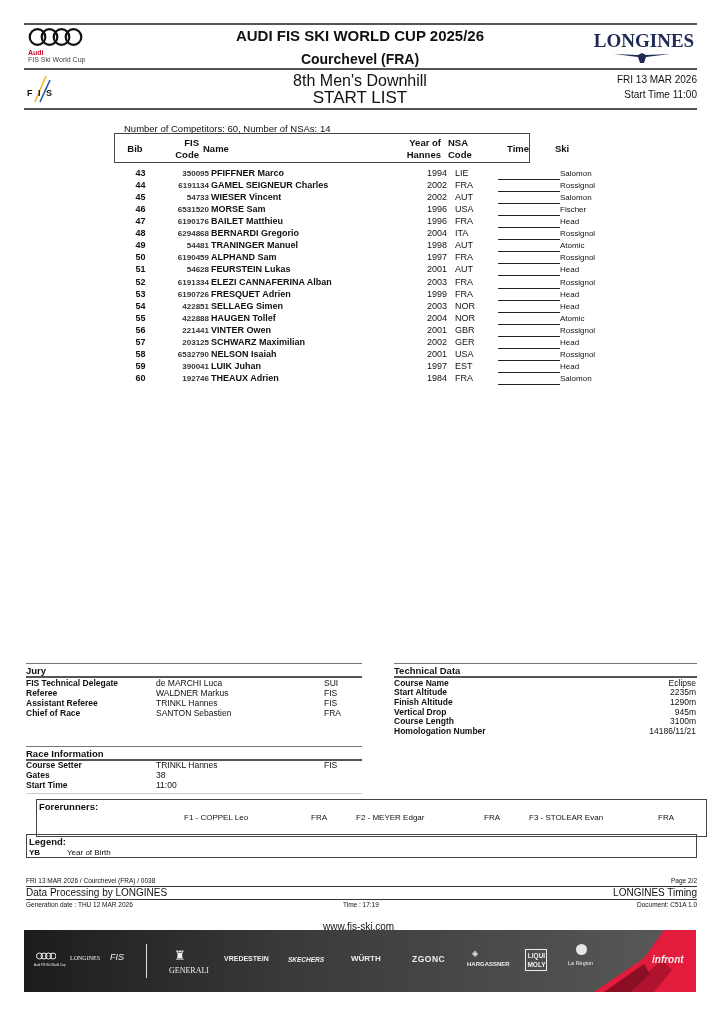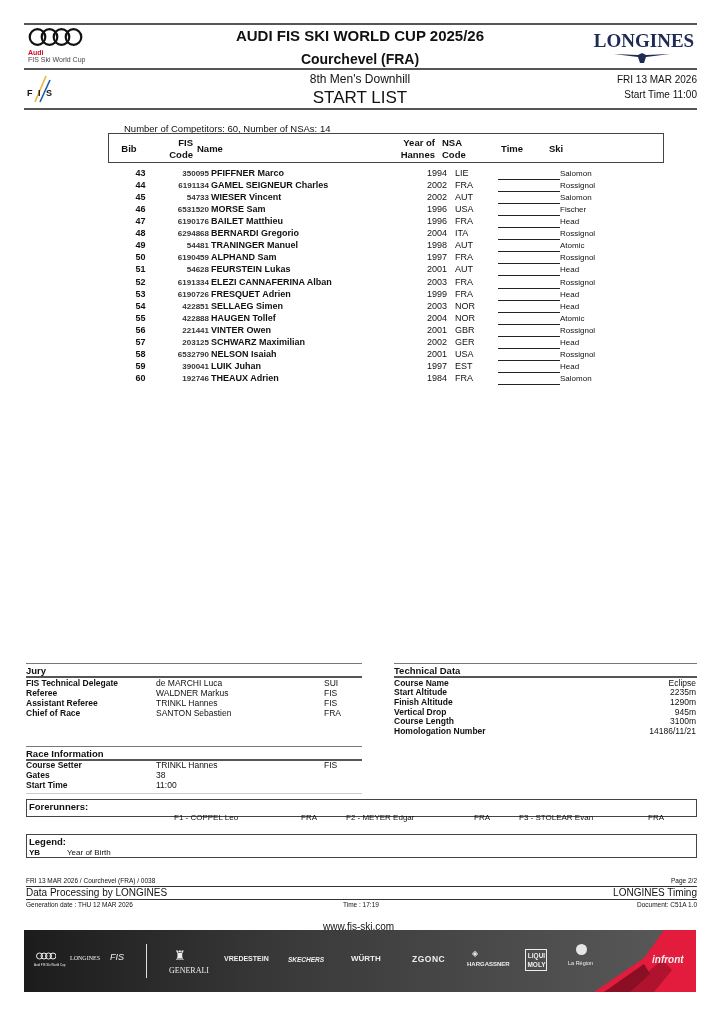--- a/index.html
+++ b/index.html
@@ -14,21 +14,21 @@
   .audi-rings { left: 28px; top: 27px; width: 56px; height: 20px; }
   .audi-red { left: 28px; top: 49px; font-size: 7px; color: #c8102e; font-weight: bold; }
   .audi-sub { left: 28px; top: 56px; font-size: 7px; color: #444; }
   .longines { left: 588px; top: 30px; width: 112px; text-align: center; font-family: "Liberation Serif", serif;
               font-weight: bold; font-size: 19px; color: #1f2a55; letter-spacing: 0px; }
   .longines-wing { left: 612px; top: 52px; width: 60px; height: 12px; }
   .fis-logo { left: 26px; top: 72px; width: 30px; height: 32px; }
 
   
   .comp-line { left: 124px; top: 123px; font-size: 9.5px; font-weight: normal; }
-  .th-box { left: 108px; top: 133px; width: 556px; height: 30px; border: 1.5px solid #444; box-sizing: border-box; }
+  .th-box { left: 114px; top: 133px; width: 416px; height: 30px; border: 1.5px solid #444; box-sizing: border-box; }
   .th { position: absolute; font-size: 9.5px; font-weight: bold; }
   .row { position: absolute; left: 123px; width: 480px; height: 12px; font-size: 9px; }
   .row > span { position: absolute; top: 0; white-space: nowrap; }
   .c-bib { left: 0; width: 35px; text-align: center; font-weight: bold; }
   .c-fis { left: 36px; width: 50px; text-align: right; font-size: 8px; color: #333; top: 1px !important; font-weight: bold; }
   .c-name { left: 88px; font-weight: bold; }
   .c-yob { left: 288px; width: 36px; text-align: right; }
   .c-nsa { left: 332px; }
   .c-time { left: 375px; width: 62px; height: 11px; border-bottom: 1px solid #222; }
   .c-ski { left: 437px; font-size: 8px; top: 1px !important; }
@@ -73,21 +73,21 @@
 <div class="hline" style="left:24px; top:68px; width:673px;"></div>
 
 <svg class="abs fis-logo" viewBox="0 0 30 32">
   <line x1="9" y1="30" x2="20" y2="4" stroke="#f2b233" stroke-width="1.6"></line>
   <line x1="14" y1="30" x2="24" y2="8" stroke="#1d5aa8" stroke-width="1.6"></line>
   <text x="1" y="24" font-size="9" font-weight="bold" font-family="Liberation Sans, sans-serif" fill="#111">F</text>
   <text x="12" y="24" font-size="9" font-weight="bold" font-family="Liberation Sans, sans-serif" fill="#111">I</text>
   <text x="20" y="24" font-size="9" font-weight="bold" font-family="Liberation Sans, sans-serif" fill="#111">S</text>
 </svg>
 
-<div class="abs" style="left:170px; top:72px; width:380px; text-align:center; font-size:12px;">8th Men's Downhill</div>
+<div class="abs" style="left:170px; top:72px; width:380px; text-align:center; font-size:16px;">8th Men's Downhill</div>
 <div class="abs" style="left:170px; top:88px; width:380px; text-align:center; font-size:17px;">START LIST</div>
 
 <div class="abs" style="right:26px; top:74px; font-size:10px; text-align:right;">FRI 13 MAR 2026</div>
 <div class="abs" style="right:26px; top:89px; font-size:10px; text-align:right;">Start Time 11:00</div>
 
 <div class="hline" style="left:24px; top:108px; width:673px;"></div>
 
 <div class="abs comp-line">Number of Competitors: 60,  Number of NSAs: 14</div>
 
 <div class="abs th-box">
@@ -312,21 +312,21 @@
   <span class="kv k" style="left:26px; top:760px;">Course Setter</span>
   <span class="kv" style="left:156px; top:760px;">TRINKL Hannes</span>
   <span class="kv" style="left:324px; top:760px;">FIS</span>
   <span class="kv k" style="left:26px; top:770px;">Gates</span>
   <span class="kv" style="left:156px; top:770px;">38</span>
   <span class="kv k" style="left:26px; top:780px;">Start Time</span>
   <span class="kv" style="left:156px; top:780px;">11:00</span>
 </div>
 <div class="hline thin" style="left:26px; top:793px; width:336px; background:#ccc;"></div>
 
-<div class="box" style="left:26px; top:799px; width:671px; height:18px;padding-left:32px;">
+<div class="box" style="left:36px; top:799px; width:671px; height:38px;padding-left:32px;">
   <span class="kv k" style="left:2px; top:1px; font-size:9.5px;">Forerunners:</span>
   <span class="kv" style="left:147px; top:13px; font-size:8px;">F1 - COPPEL Leo</span>
   <span class="kv" style="left:274px; top:13px; font-size:8px;">FRA</span>
   <span class="kv" style="left:319px; top:13px; font-size:8px;">F2 - MEYER Edgar</span>
   <span class="kv" style="left:447px; top:13px; font-size:8px;">FRA</span>
   <span class="kv" style="left:492px; top:13px; font-size:8px;">F3 - STOLEAR Evan</span>
   <span class="kv" style="left:621px; top:13px; font-size:8px;">FRA</span>
 </div>
 
 <div class="box" style="left:26px; top:834px; width:671px; height:24px;">

